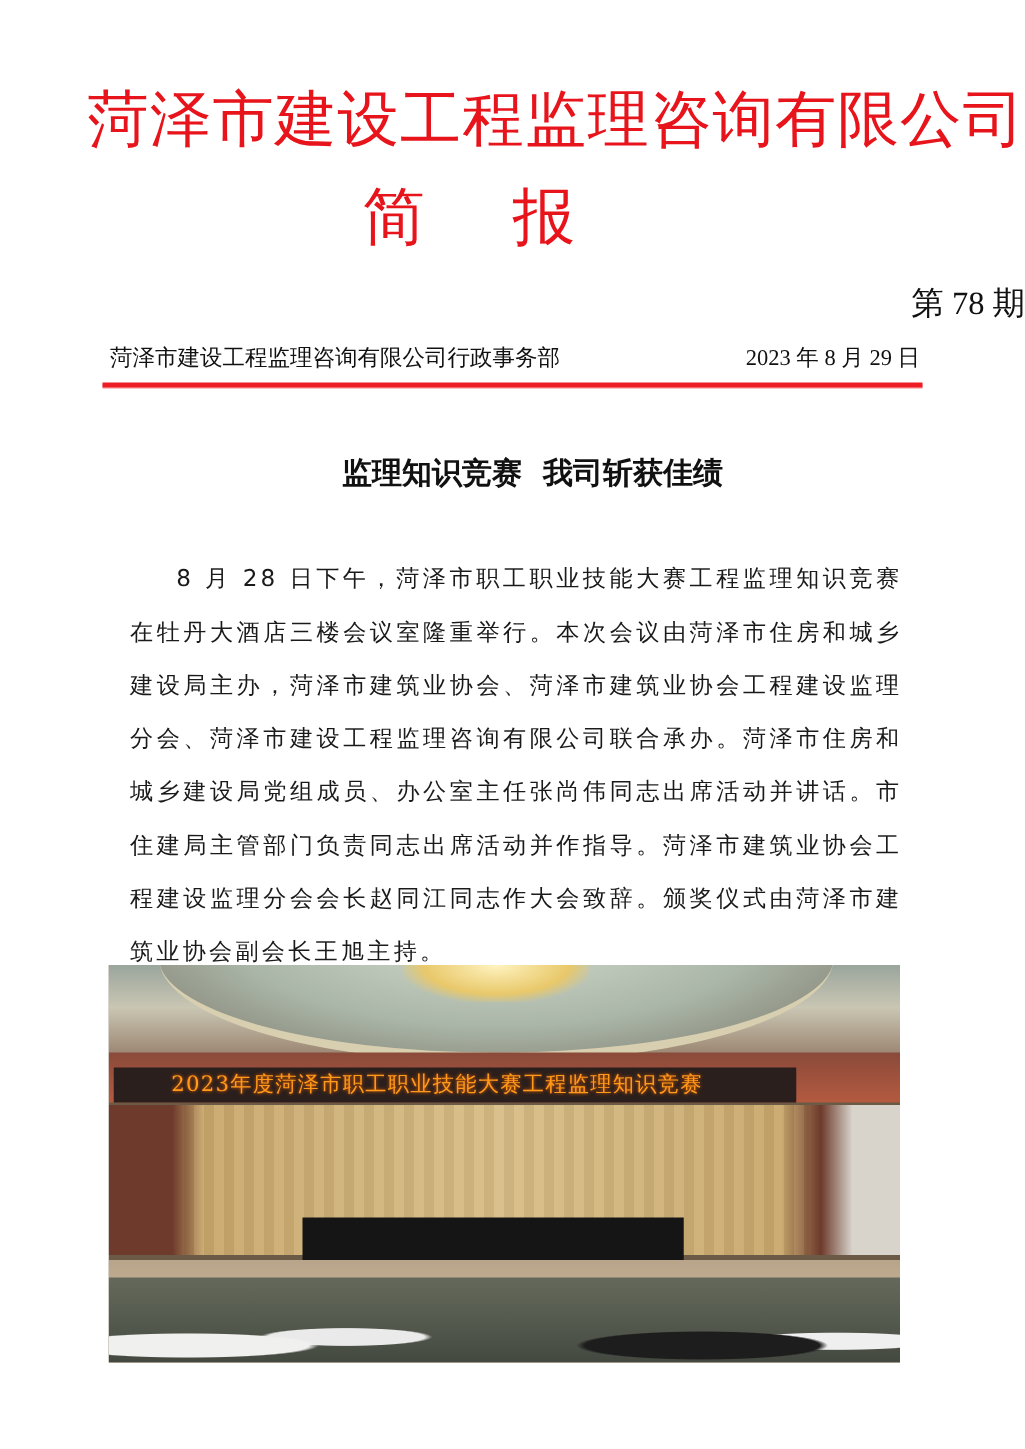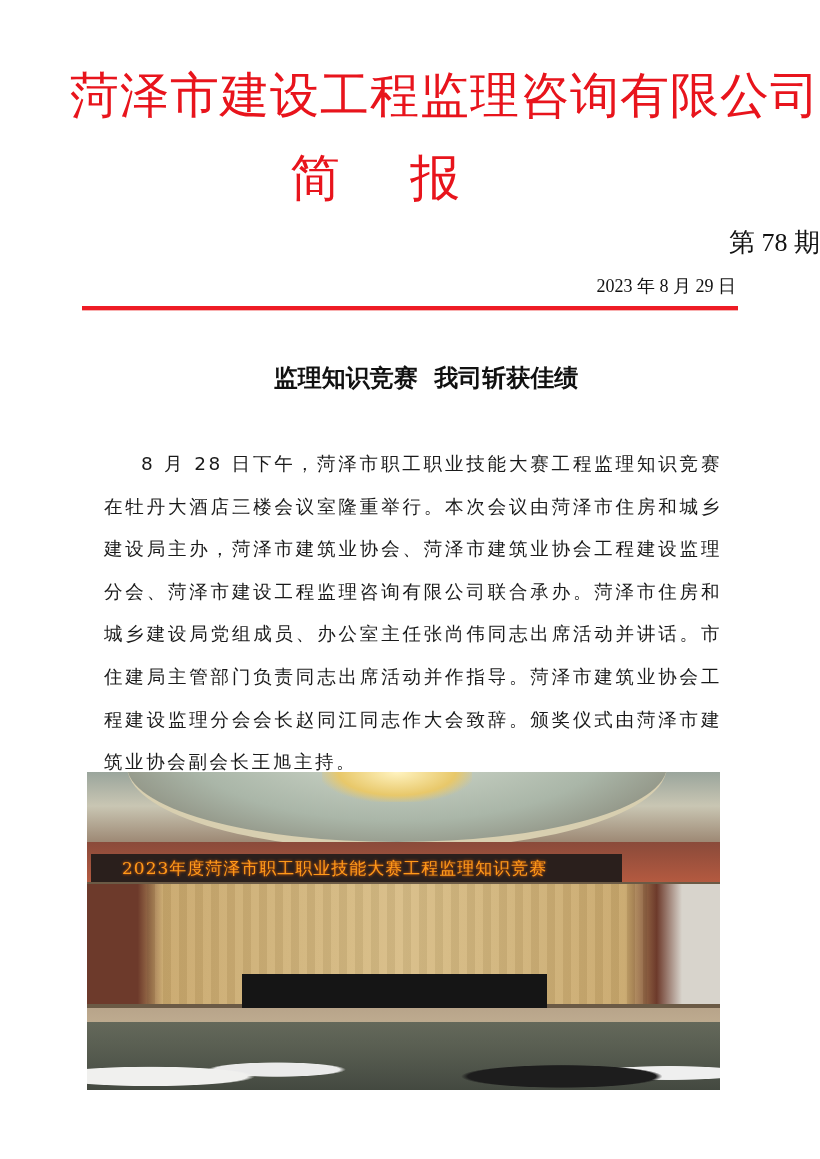--- a/index.html
+++ b/index.html
@@ -3,21 +3,21 @@
 <meta charset="utf-8">
 <style>
   html, body { margin: 0; padding: 0; background: #ffffff; }
   body { width: 820px; height: 1159px; position: relative; overflow: hidden;
          font-family: "DejaVu Serif", "Liberation Serif", serif; color: #111; }
   .masthead { position: absolute; left: 0; top: 66px; width: 820px; text-align: right;
               color: #e8141c; font-size: 49px; letter-spacing: 1px; line-height: 60px;
               font-family: "DejaVu Serif", serif; }
   .subtitle { position: absolute; left: 0; top: 146px; width: 820px; text-align: center;
               color: #e8141c; font-size: 50px; line-height: 64px; letter-spacing: 70px;
-              box-sizing: border-box; font-family: Liberation Sans, sans-serif; }
+              box-sizing: border-box; font-family: Liberation Mono, monospace; }
   .issue { position: absolute; left: 0; top: 226px; width: 820px; text-align: right;
            font-size: 26px; line-height: 34px; font-family: "Liberation Serif", serif; }
   .issuer-row { position: absolute; left: 88px; top: 272px; width: 648px; height: 28px;
                 font-size: 18px; line-height: 28px; font-family: "Liberation Serif", serif; }
   .issuer-row .dept { position: absolute; left: 0; top: 0; }
   .issuer-row .date { position: absolute; right: 0; top: 0; }
   .rule { position: absolute; left: 82px; top: 306px; width: 656px; height: 4px;
           background: #ee1c25; box-shadow: 0 1px 0 #f8b0b0; }
   .headline { position: absolute; left: 0; top: 342px; width: 820px; text-align: center;
               font-size: 24px; font-weight: bold; line-height: 40px;
@@ -32,21 +32,21 @@
              background: linear-gradient(180deg, #9aa59c 0%, #c9c6b3 40%, #8b6f5a 100%); }
   .dome { position: absolute; left: 40px; top: -90px; width: 540px; height: 160px; border-radius: 50%;
           background: radial-gradient(ellipse at 50% 40%, #d4dccf 0%, #aab6a8 55%, #7a7566 100%);
           border-bottom: 8px solid #d8cfb0; }
   .chandelier { position: absolute; left: 235px; top: 0; width: 150px; height: 30px;
                 background: radial-gradient(ellipse at 50% 0%, #fff3c0 0%, #e8c86a 55%, transparent 75%); }
   .banner-wall { position: absolute; left: 0; top: 70px; width: 100%; height: 40px;
                  background: linear-gradient(180deg, #8a4a3a, #b45a40); }
   .led-banner { position: absolute; left: 4px; top: 82px; width: 500px; height: 28px;
                 background: #2a1f1c; color: #ff9a1a; font-size: 17px; line-height: 28px;
-                text-align: left; padding-left: 31px; letter-spacing: 1px; white-space: nowrap;
+                text-align: left; padding-left: 46px; letter-spacing: 1px; white-space: nowrap;
                 font-family: "DejaVu Serif", serif; text-shadow: 0 0 3px #ff6a00; }
   .stage { position: absolute; left: 0; top: 112px; width: 100%; height: 120px;
            background: linear-gradient(90deg, #6d3a2b 0%, #6d3a2b 8%, #c9a86c 12%, #d8bd86 50%, #c9a86c 85%, #6d3a2b 90%, #d8d4cc 94%); }
   .curtain-lines { position: absolute; left: 60px; top: 112px; width: 500px; height: 120px;
                    background: repeating-linear-gradient(90deg, rgba(0,0,0,0.05) 0 8px, rgba(255,255,255,0.05) 8px 16px); }
   .head-table { position: absolute; left: 155px; top: 202px; width: 305px; height: 34px; background: #151515; }
   .floor { position: absolute; left: 0; top: 236px; width: 100%; height: 82px;
            background: linear-gradient(180deg, #b8a48a, #d8cba8); }
   .audience { position: absolute; left: 0; top: 250px; width: 100%; height: 68px;
               background: radial-gradient(ellipse at 10% 80%, #f0f0ee 0 12%, transparent 13%),
@@ -56,20 +56,21 @@
                           linear-gradient(180deg, rgba(40,60,55,0.6), rgba(30,40,38,0.8)); }
 </style>
 </head>
 <body>
 
 <div class="masthead">菏泽市建设工程监理咨询有限公司</div>
 <div class="subtitle">简报</div>
 <div class="issue">第 78 期</div>
 
 <div class="issuer-row">
+  <span class="dept">菏泽市建设工程监理咨询有限公司行政事务部</span>
   <span class="date">2023 年 8 月 29 日</span>
 </div>
 
 <div class="rule"></div>
 
 <h1 class="headline" style="margin:16px;white-space:pre;">监理知识竞赛  我司斩获佳绩</h1>
 
 <div class="body-text">
   <p>8 月 28 日下午，菏泽市职工职业技能大赛工程监理知识竞赛在牡丹大酒店三楼会议室隆重举行。本次会议由菏泽市住房和城乡建设局主办，菏泽市建筑业协会、菏泽市建筑业协会工程建设监理分会、菏泽市建设工程监理咨询有限公司联合承办。菏泽市住房和城乡建设局党组成员、办公室主任张尚伟同志出席活动并讲话。市住建局主管部门负责同志出席活动并作指导。菏泽市建筑业协会工程建设监理分会会长赵同江同志作大会致辞。颁奖仪式由菏泽市建筑业协会副会长王旭主持。</p>
 </div>

